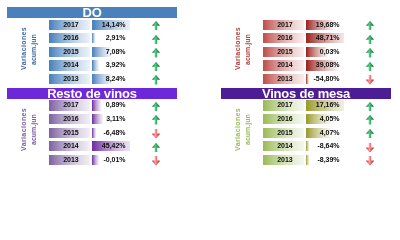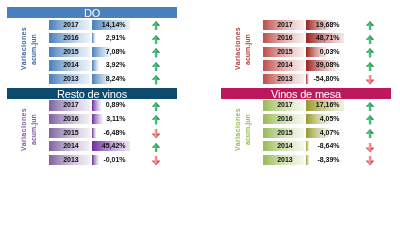--- a/index.html
+++ b/index.html
@@ -1,21 +1,21 @@
 <!DOCTYPE html>
 <html><head>
 <meta charset="utf-8">
 <title>Variaciones acum.jun</title>
 <style>
   html,body{margin:0;padding:0;background:#ffffff;}
   body{width:400px;height:175px;font-family:"Liberation Sans",sans-serif;overflow:hidden;}
   #stage{position:relative;width:400px;height:175px;background:#fff;}
   .panel{position:absolute;width:170px;height:82px;}
   .hdr{position:absolute;left:0;top:0;width:170px;height:10.6px;line-height:12.4px;
-       text-align:center;color:#ffffff;font-weight:normal;font-size:11px;letter-spacing:-0.2px;}
+       text-align:center;color:#ffffff;font-weight:bold;font-size:13px;letter-spacing:-0.2px;}
   .vlab{position:absolute;font-size:7px;font-weight:bold;white-space:nowrap;
         transform:rotate(-90deg);transform-origin:0 0;}
   .row{position:absolute;left:0;width:170px;height:10.3px;}
   .cell{position:absolute;top:0;height:10.3px;}
   .cellbar{position:absolute;left:0;top:0;height:100%;}
   .celltxt{position:absolute;top:0;height:10.3px;line-height:10.8px;font-size:7px;
            font-weight:bold;color:#0d0d0d;z-index:2;}
   .yrcell{left:42.2px;width:41px;}
     .yrcell .celltxt{left:1.3px;width:41px;text-align:center;}
   .vcell{left:85px;width:38px;}
@@ -330,21 +330,21 @@
                 <stop offset="1" stop-color="#000000" stop-opacity="0.40"></stop>
               </linearGradient>
             </defs>
             <path d="M8 19 L15.6 10.6 L15.6 9.3 L10.4 9.3 L10.4 0 L5.6 0 L5.6 9.3 L0.4 9.3 L0.4 10.6 Z" fill="url(#gd10)"></path>
             <path d="M8 19 L15.6 10.6 L15.6 9.3 L10.4 9.3 L10.4 0 L5.6 0 L5.6 9.3 L0.4 9.3 L0.4 10.6 Z" fill="url(#vd10)"></path>
           </svg>
         </div>
       </div>
     </div>
     <div class="panel" style="left: 7px; top: 88.1px;">
-      <div class="hdr" style="background:#0c4a6e">Resto de vinos</div>
+      <div class="hdr" style="background:#6d28d9">Resto de vinos</div>
       <div class="vlab" style="left:12.5px;top:62.8px;letter-spacing:0.38px;color:#7d60a0">Variaciones</div>
       <div class="vlab" style="left:22.5px;top:57.4px;color:#7d60a0">acum.jun</div>
       <div class="row" style="top:12.3px">
         <div class="cell yrcell">
           <div class="cellbar" style="width:100%;background:linear-gradient(to right,rgba(128,100,162,1) 0.00px,rgba(128,100,162,0.97) 1.90px,rgba(128,100,162,0.85) 5.32px,rgba(128,100,162,0.66) 12.16px,rgba(128,100,162,0.48) 19.76px,rgba(128,100,162,0.31) 27.74px,rgba(128,100,162,0.21) 33.44px,rgba(128,100,162,0.15) 38.00px,rgba(128,100,162,0) 46.36px,rgba(128,100,162,0) 100%)"></div>
           <div class="celltxt">2017</div>
         </div>
         <div class="cell vcell">
           <div class="cellbar" style="width:100%;background:linear-gradient(to right,rgba(112,48,160,1) 0.00px,rgba(112,48,160,0.97) 0.40px,rgba(112,48,160,0.85) 1.12px,rgba(112,48,160,0.66) 2.56px,rgba(112,48,160,0.48) 4.16px,rgba(112,48,160,0.31) 5.84px,rgba(112,48,160,0.21) 7.04px,rgba(112,48,160,0.15) 8.00px,rgba(112,48,160,0) 9.76px,rgba(112,48,160,0) 100%)"></div>
           <div class="celltxt">0,89%</div>
@@ -485,21 +485,21 @@
                 <stop offset="1" stop-color="#000000" stop-opacity="0.40"></stop>
               </linearGradient>
             </defs>
             <path d="M8 19 L15.6 10.6 L15.6 9.3 L10.4 9.3 L10.4 0 L5.6 0 L5.6 9.3 L0.4 9.3 L0.4 10.6 Z" fill="url(#gd15)"></path>
             <path d="M8 19 L15.6 10.6 L15.6 9.3 L10.4 9.3 L10.4 0 L5.6 0 L5.6 9.3 L0.4 9.3 L0.4 10.6 Z" fill="url(#vd15)"></path>
           </svg>
         </div>
       </div>
     </div>
     <div class="panel" style="left: 221px; top: 88.1px;">
-      <div class="hdr" style="background:#be185d">Vinos de mesa</div>
+      <div class="hdr" style="background:#4c1d95">Vinos de mesa</div>
       <div class="vlab" style="left:12.5px;top:62.8px;letter-spacing:0.38px;color:#9bbb59">Variaciones</div>
       <div class="vlab" style="left:22.5px;top:57.4px;color:#9bbb59">acum.jun</div>
       <div class="row" style="top:12.3px">
         <div class="cell yrcell">
           <div class="cellbar" style="width:100%;background:linear-gradient(to right,rgba(155,187,89,1) 0.00px,rgba(155,187,89,0.97) 1.90px,rgba(155,187,89,0.85) 5.32px,rgba(155,187,89,0.66) 12.16px,rgba(155,187,89,0.48) 19.76px,rgba(155,187,89,0.31) 27.74px,rgba(155,187,89,0.21) 33.44px,rgba(155,187,89,0.15) 38.00px,rgba(155,187,89,0) 46.36px,rgba(155,187,89,0) 100%)"></div>
           <div class="celltxt">2017</div>
         </div>
         <div class="cell vcell">
           <div class="cellbar" style="width:100%;background:linear-gradient(to right,rgba(154,154,46,1) 0.00px,rgba(154,154,46,0.97) 1.90px,rgba(154,154,46,0.85) 5.32px,rgba(154,154,46,0.66) 12.16px,rgba(154,154,46,0.48) 19.76px,rgba(154,154,46,0.31) 27.74px,rgba(154,154,46,0.21) 33.44px,rgba(154,154,46,0.15) 38.00px,rgba(154,154,46,0) 46.36px,rgba(154,154,46,0) 100%)"></div>
           <div class="celltxt">17,16%</div>

